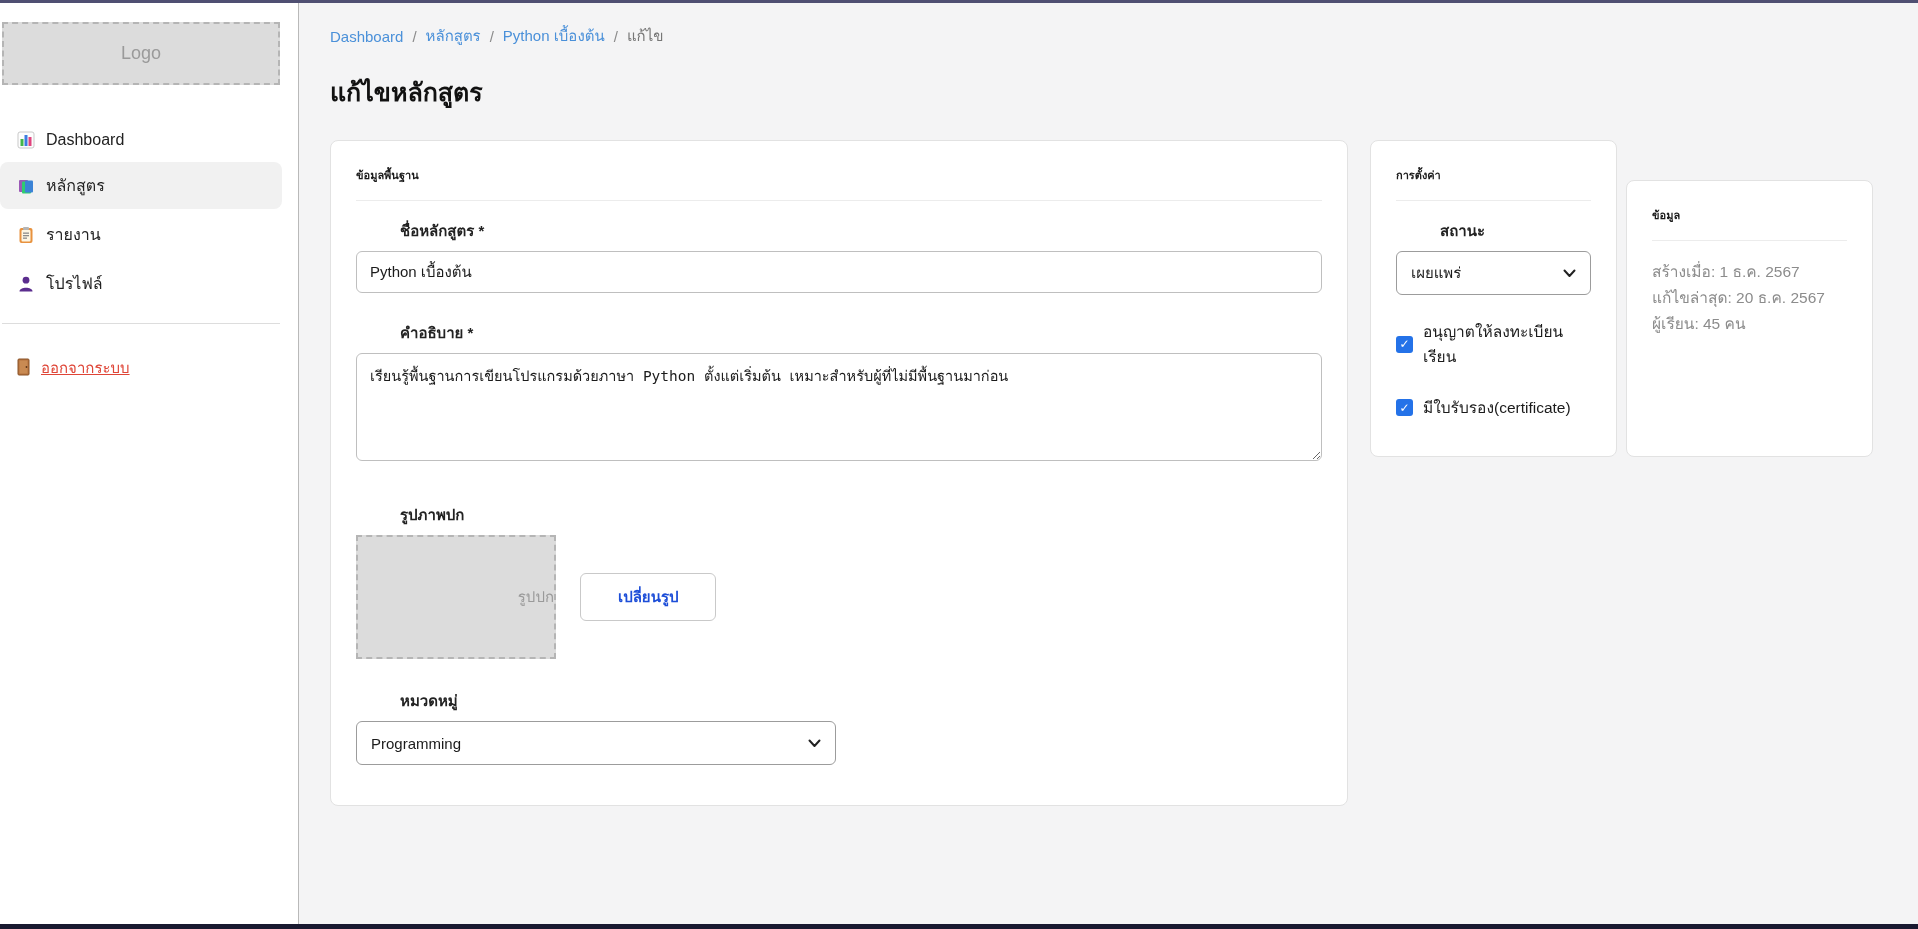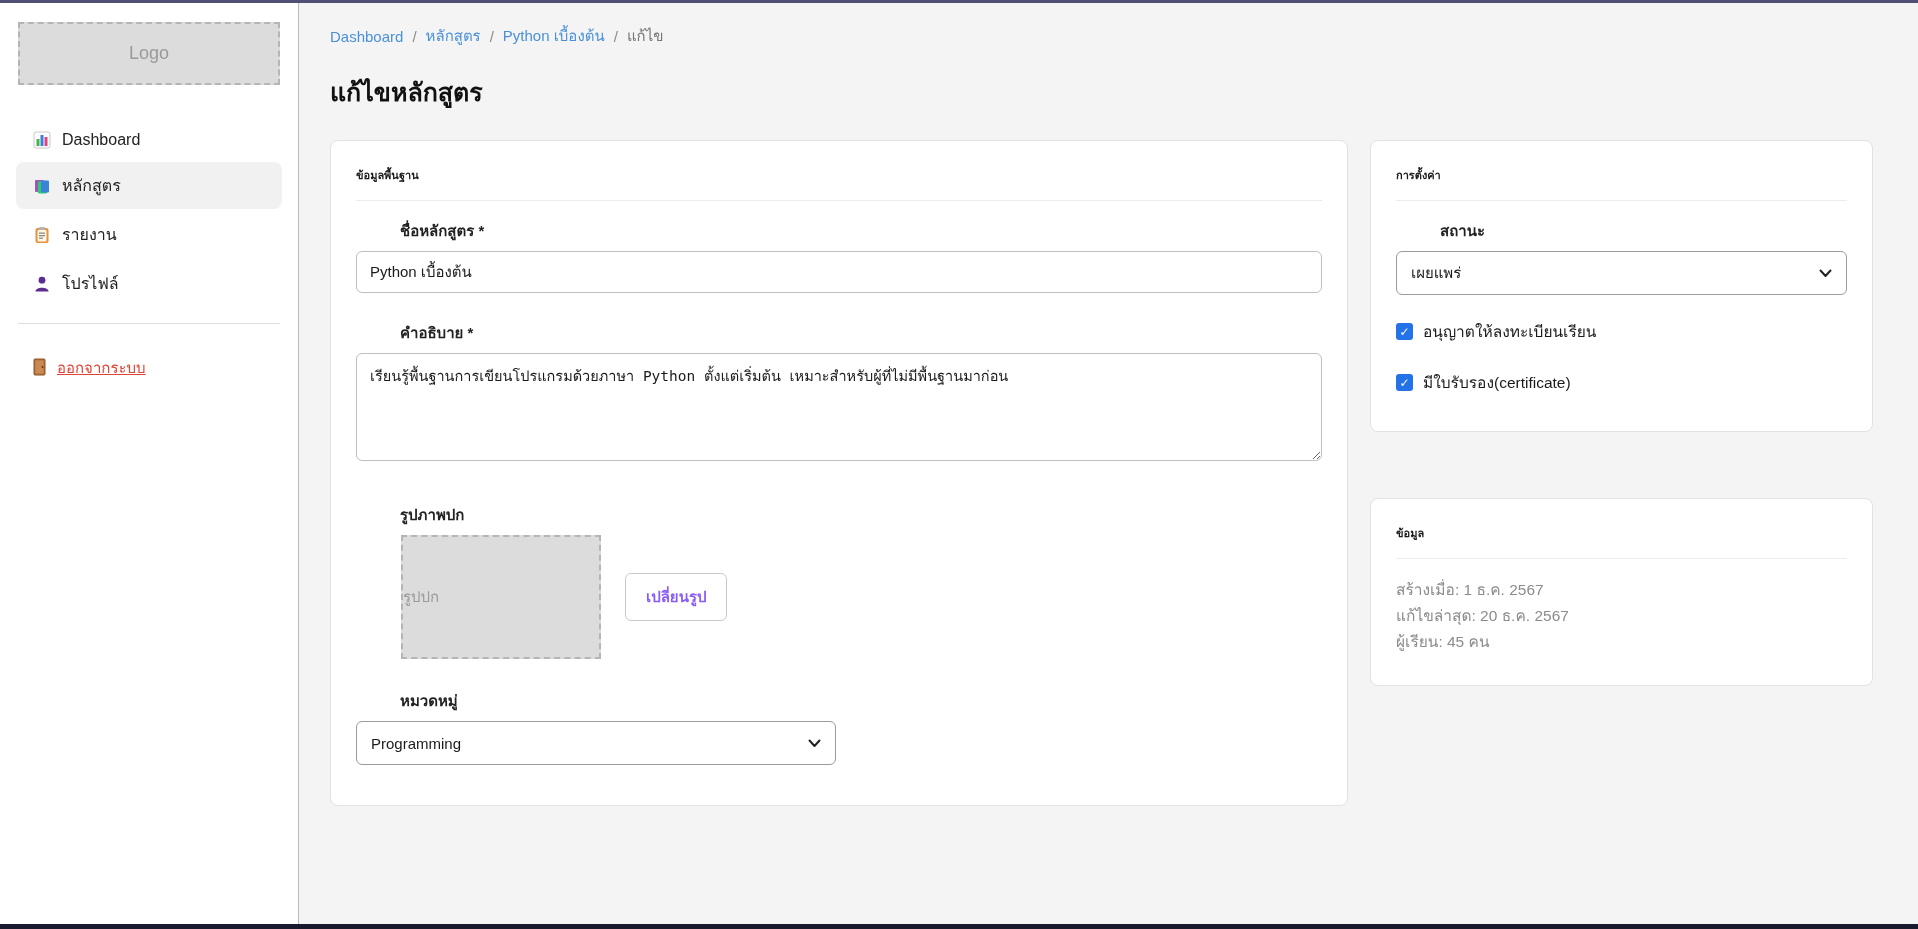--- a/index.html
+++ b/index.html
@@ -5,21 +5,21 @@
   * { margin:0; padding:0; box-sizing:border-box; }
   html,body { width:1918px; height:929px; overflow:hidden; }
   body { font-family:"Liberation Sans","DejaVu Sans",sans-serif; background:#f4f4f5; color:#1b1b1b; position:relative; }
 
   .topbar { position:absolute; top:0; left:0; width:100%; height:3px; background:#4f4f72; z-index:50; }
   .bottombar { position:absolute; bottom:0; left:0; width:100%; height:5px; background:#191930; z-index:50; }
 
   .app { display:flex; height:929px; }
 
   
-  .sidebar { width:299px; flex:0 0 299px; background:#ffffff; border-right:1px solid #b9b9b9; padding:22px 16px 0 16px; }
+  .sidebar { width:299px; flex:0 0 299px; background:#ffffff; border-right:1px solid #b9b9b9; padding:22px 16px 0 0; }
   .logo-box { height:63px; border:2px dashed #b5b5b5; background:#dcdcdc; display:flex; align-items:center; justify-content:center;
               color:#9a9a9a; font-size:18px; margin:0 2px 34px 2px; }
   .nav-item { display:flex; align-items:center; gap:11px; padding:11px 16px; font-size:16px; color:#222; border-radius:8px;
               cursor:pointer; margin-bottom:2px; }
   .nav-item.active { background:#f1f1f1; }
   .nav-item .ico { width:19px; height:19px; display:inline-flex; align-items:center; justify-content:center; }
   .side-divider { border:none; border-top:1px solid #ddd; margin:16px 2px 22px 2px; }
   .logout { display:flex; align-items:center; gap:10px; padding:10px 16px; font-size:15px; color:#df4537; cursor:pointer; }
   .logout .lbl { text-decoration:underline; font-weight:400; }
 
@@ -40,30 +40,30 @@
   .field-label { font-size:15px; font-weight:bold; color:#222;margin-left:44px; }
   .mt18 { margin-top:18px; } .mt28 { margin-top:28px; } .mt38 { margin-top:38px; } .mt30 { margin-top:30px; }
 
   .text-input { margin-top:8px; width:100%; height:42px; border:1px solid #bfbfbf; border-radius:6px; padding:0 13px;
                 font-size:15px; font-family:inherit; color:#1b1b1b; background:#fff; outline:none; }
   .textarea { margin-top:8px; width:100%; height:108px; border:1px solid #bfbfbf; border-radius:6px; padding:10px 13px;
               font-size:14.5px; font-family:"DejaVu Sans Mono","Liberation Sans",monospace; color:#1b1b1b; resize:both; outline:none; }
 
   .cover-row { display:flex; align-items:center; gap:24px; margin-top:8px; }
   .cover-placeholder { width:200px; height:124px; border:2px dashed #b5b5b5; background:#dcdcdc; display:flex; align-items:center;
-                       justify-content:flex-start; color:#9a9a9a; font-size:15px;margin-left:45px; }
-  .btn-secondary { background:#fff; border:1px solid #c9c9c9; border-radius:6px; padding:11px 20px; font-size:15px; font-weight:bold;
-                   color:#8b5cf6; cursor:pointer; font-family:inherit; }
+                       justify-content:flex-end; color:#9a9a9a; font-size:15px; }
+  .btn-secondary { background:#fff; border:1px solid #c9c9c9; border-radius:6px; padding:11px 37px; font-size:15px; font-weight:bold;
+                   color:#1d4ed8; cursor:pointer; font-family:inherit; }
 
   .select { margin-top:8px; height:44px; border:1px solid #9c9c9c; border-radius:6px; background:#fff; display:flex;
             align-items:center; justify-content:space-between; padding:0 14px; font-size:15px; color:#1b1b1b; cursor:pointer; }
   .select.cat { width:480px;gap:17px; }
   .chev { display:inline-flex; }
 
-  .right-col { width:503px; flex:0 0 503px; display:flex; flex-direction:column; gap:26px; }
+  .right-col { width:503px; flex:0 0 503px; display:flex; flex-direction:row; gap:9px; }
   .settings-card, .info-card { width:100%; }
   .settings-card { padding-bottom:36px; }
   .check-row { display:flex; align-items:center; gap:10px; margin-top:24px; font-size:15.5px; color:#1b1b1b; cursor:pointer; }
   .check-row + .check-row { margin-top:26px; }
   .checkbox { width:17px; height:17px; background:#2472e8; border-radius:3px; display:inline-flex; align-items:center;
               justify-content:center; color:#fff; font-size:12px; line-height:1; flex:0 0 17px; }
 
   .info-card { padding-bottom:30px;margin-top:40px; }
   .info-lines { margin-top:18px; font-size:15.5px; color:#8c8c8c; line-height:26px; }
 

